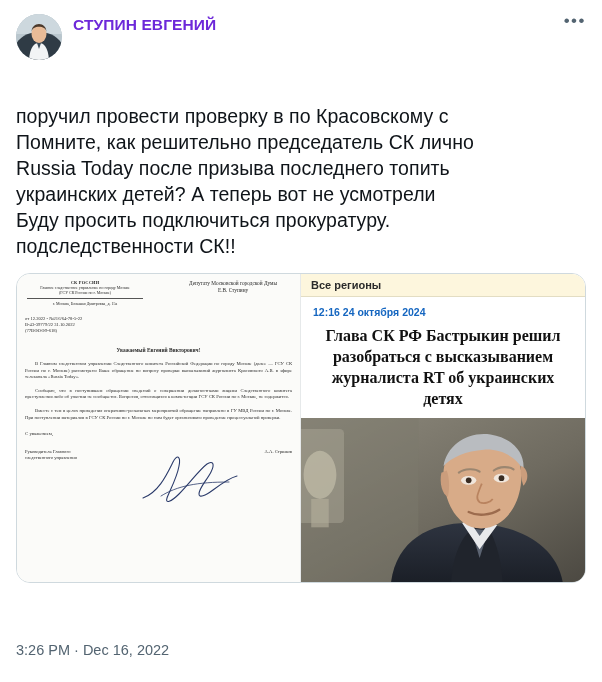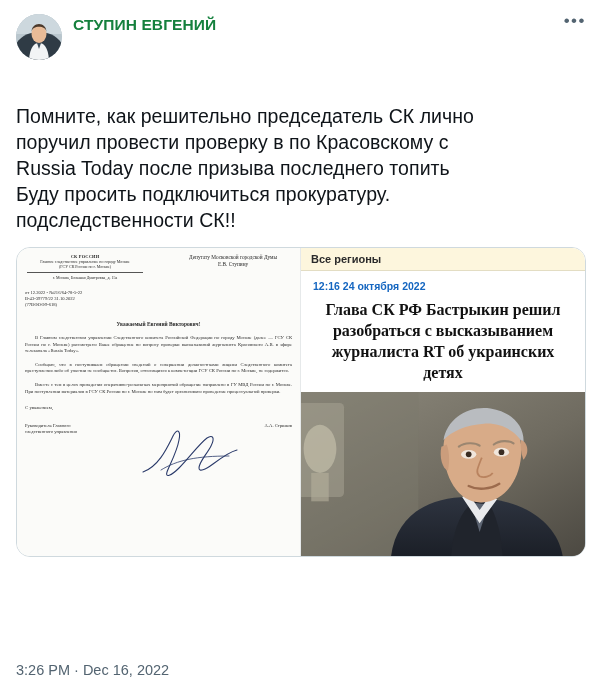--- a/index.html
+++ b/index.html
@@ -39,21 +39,21 @@
     margin-left: 11px;
     flex: 1 1 auto;
     min-width: 0;
     padding-top: 1px;
   }
   .display-name {
     font-size: 15.5px;
     font-weight: bold;
     line-height: 20px;
     letter-spacing: .1px;
-    color: #15803d;
+    color: #6d28d9;
   }
   .handle {
     font-size: 15px;
     line-height: 20px;
     color: #536471;
     margin-top: 1px;
   }
   .more-btn {
     flex: 0 0 auto;
     width: 26px;
@@ -202,21 +202,21 @@
   .news-photo {
     flex: 1 1 auto;
     position: relative;
     overflow: hidden;
     background: #6d6a62;
   }
   .news-photo svg { display:block; width:100%; height:100%; }
   .tweet-time {
     position: absolute;
     left: 16px;
-    bottom: 4px;
+    bottom: 24px;
     font-size: 14.5px;
     color: #536471;
   }
 </style>
 </head>
 <body>
 
 <div class="tweet">
 
   <div class="tweet-header">
@@ -232,23 +232,24 @@
       </svg>
     </div>
     <div class="names">
       <div class="display-name">СТУПИН ЕВГЕНИЙ</div>
     </div>
     <div class="more-btn">•••</div>
   </div>
 
   <div class="tweet-body">
     <div class="para-gap"></div>
+    <div>поручил провести проверку в по  Красовскому с</div>
     <div>Помните, как решительно председатель СК лично</div>
-    <div>поручил провести проверку в по  Красовскому с</div>
     <div>Russia Today после призыва последнего топить</div>
+    <div>украинских детей? А теперь вот не усмотрели</div>
     <div>Буду просить подключиться прокуратуру.</div>
     <div>подследственности СК!!</div>
   </div>
 
   <div class="media">
 
     <div class="media-left">
       <div class="doc">
         <div class="doc-top">
           <div class="doc-left-head">
@@ -292,21 +293,21 @@
         <path d="M24 44 C40 34, 60 30, 92 30" fill="none" stroke="#2a3a6a" stroke-width=".8" stroke-linecap="round"></path>
       </svg>
     </div>
 
     <div class="media-right">
       <div class="news-tabbar">
         <span>Все регионы</span>
       </div>
       <div class="news-meta">
         <span class="time">12:16</span>
-        <span>24 октября 2022</span>
+        <span>24 октября 2024</span>
       </div>
       <div class="news-title">Глава СК РФ Бастрыкин решил разобраться с высказыванием журналиста RT об украинских детях</div>
       <div class="news-photo">
         <svg viewBox="0 0 285 150" preserveAspectRatio="xMidYMid slice" aria-hidden="true">
           <defs>
             <linearGradient id="bg" x1="0" y1="0" x2="1" y2="1">
               <stop offset="0%" stop-color="#8f8b7e"></stop>
               <stop offset="55%" stop-color="#6f6b60"></stop>
               <stop offset="100%" stop-color="#4a4740"></stop>
             </linearGradient>

